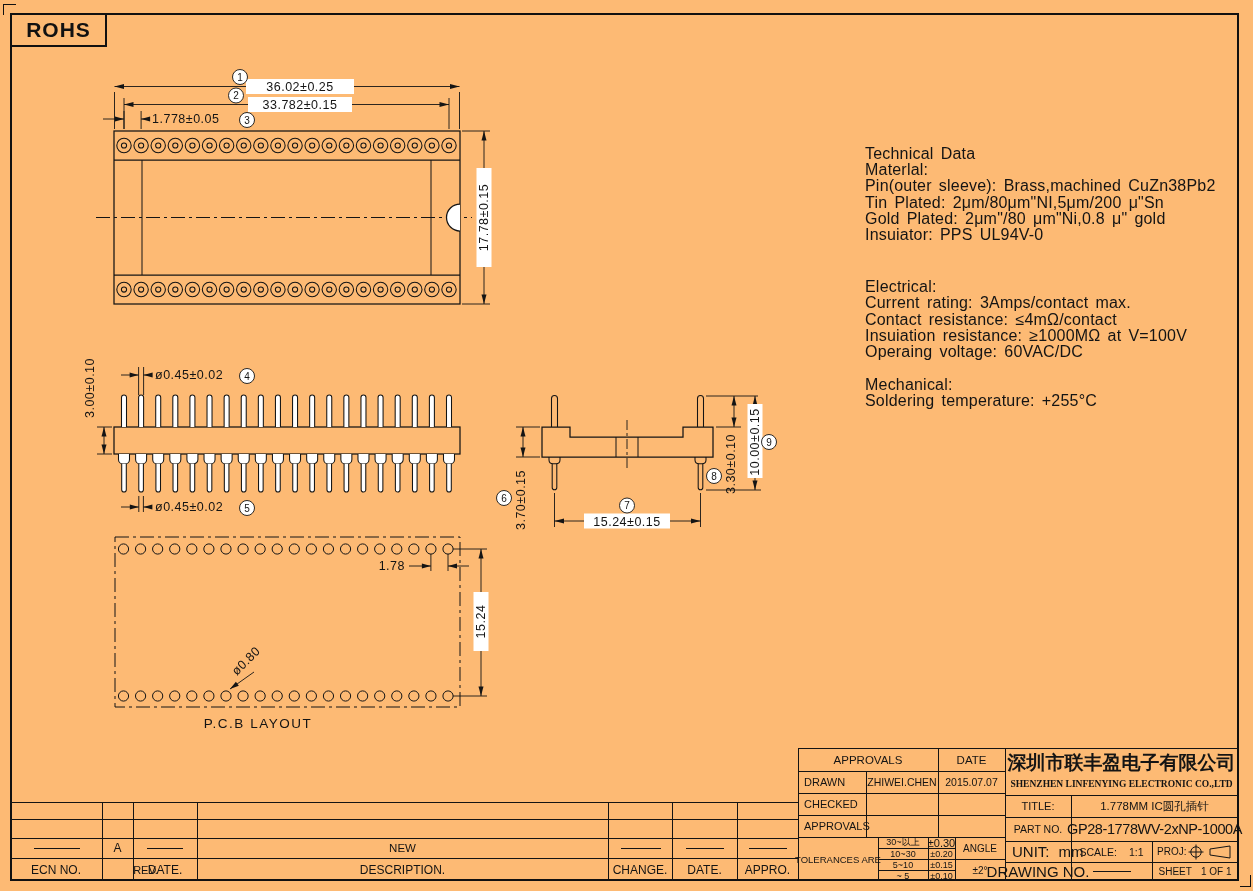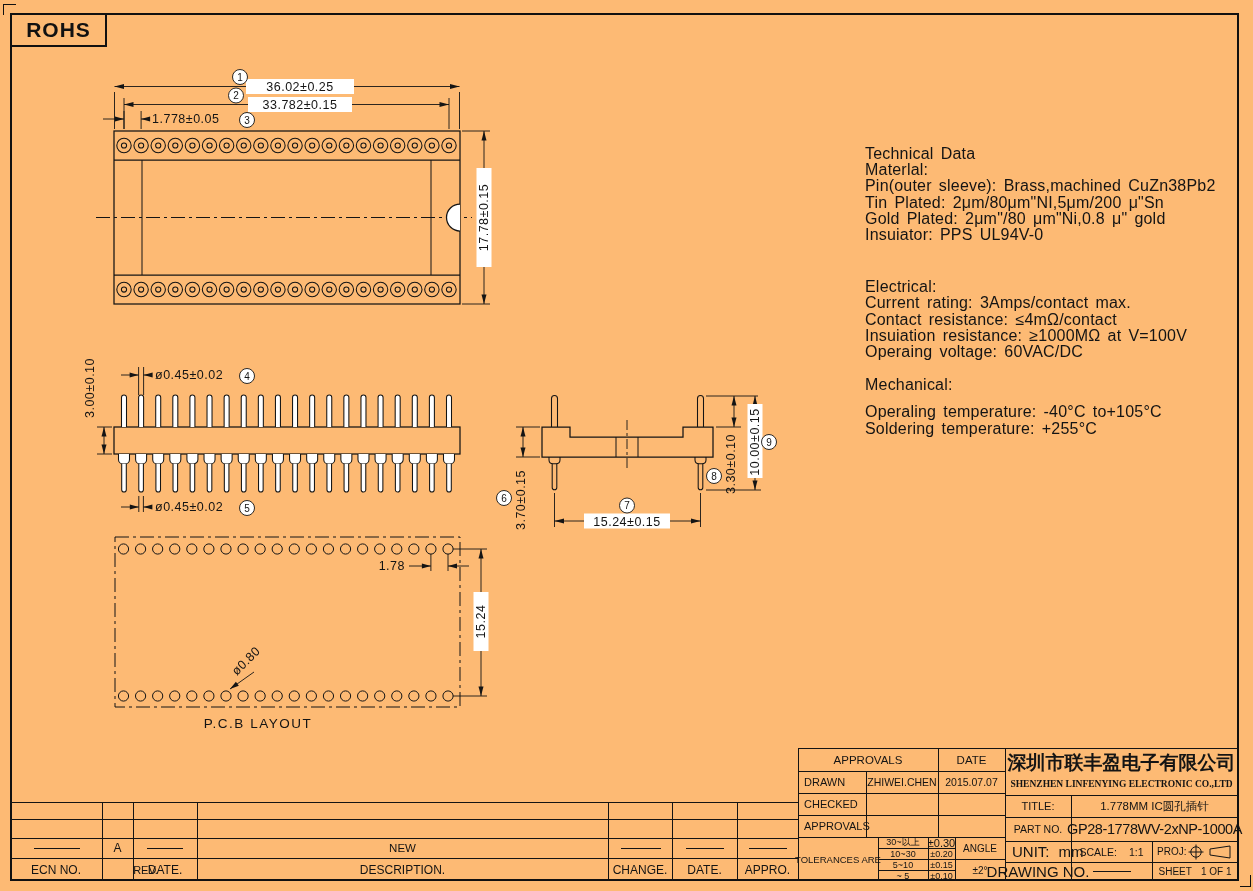--- a/index.html
+++ b/index.html
@@ -388,21 +388,20 @@
     <div>Pin(outer sleeve): Brass,machined CuZn38Pb2</div>
     <div>Tin Plated: 2μm/80μm"NI,5μm/200 μ"Sn</div>
     <div>Gold Plated: 2μm"/80 μm"Ni,0.8 μ" gold</div>
     <div>Insuiator: PPS UL94V-0</div>
     <div class="gap2">Electrical:</div>
     <div>Current rating: 3Amps/contact max.</div>
     <div>Contact resistance: ≤4mΩ/contact</div>
     <div>Insuiation resistance: ≥1000MΩ at V=100V</div>
     <div>Operaing voltage: 60VAC/DC</div>
     <div class="gap3">Mechanical:</div>
-    <div class="gap4">Operaling temperature: -40°C  to+105°C</div>
     <div>Soldering temperature: +255°C</div>
   </div>
 
   <div>
     <div class="ln" style="left:10px;top:802px;width:788px;height:1.4px;"></div>
     <div class="ln" style="left:10px;top:819px;width:788px;height:1.4px;"></div>
     <div class="ln" style="left:10px;top:838px;width:788px;height:1.4px;"></div>
     <div class="ln" style="left:10px;top:858px;width:788px;height:1.4px;"></div>
     <div class="ln" style="left:102px;top:802px;width:1.4px;height:79px;"></div>
     <div class="ln" style="left:133px;top:802px;width:1.4px;height:79px;"></div>

